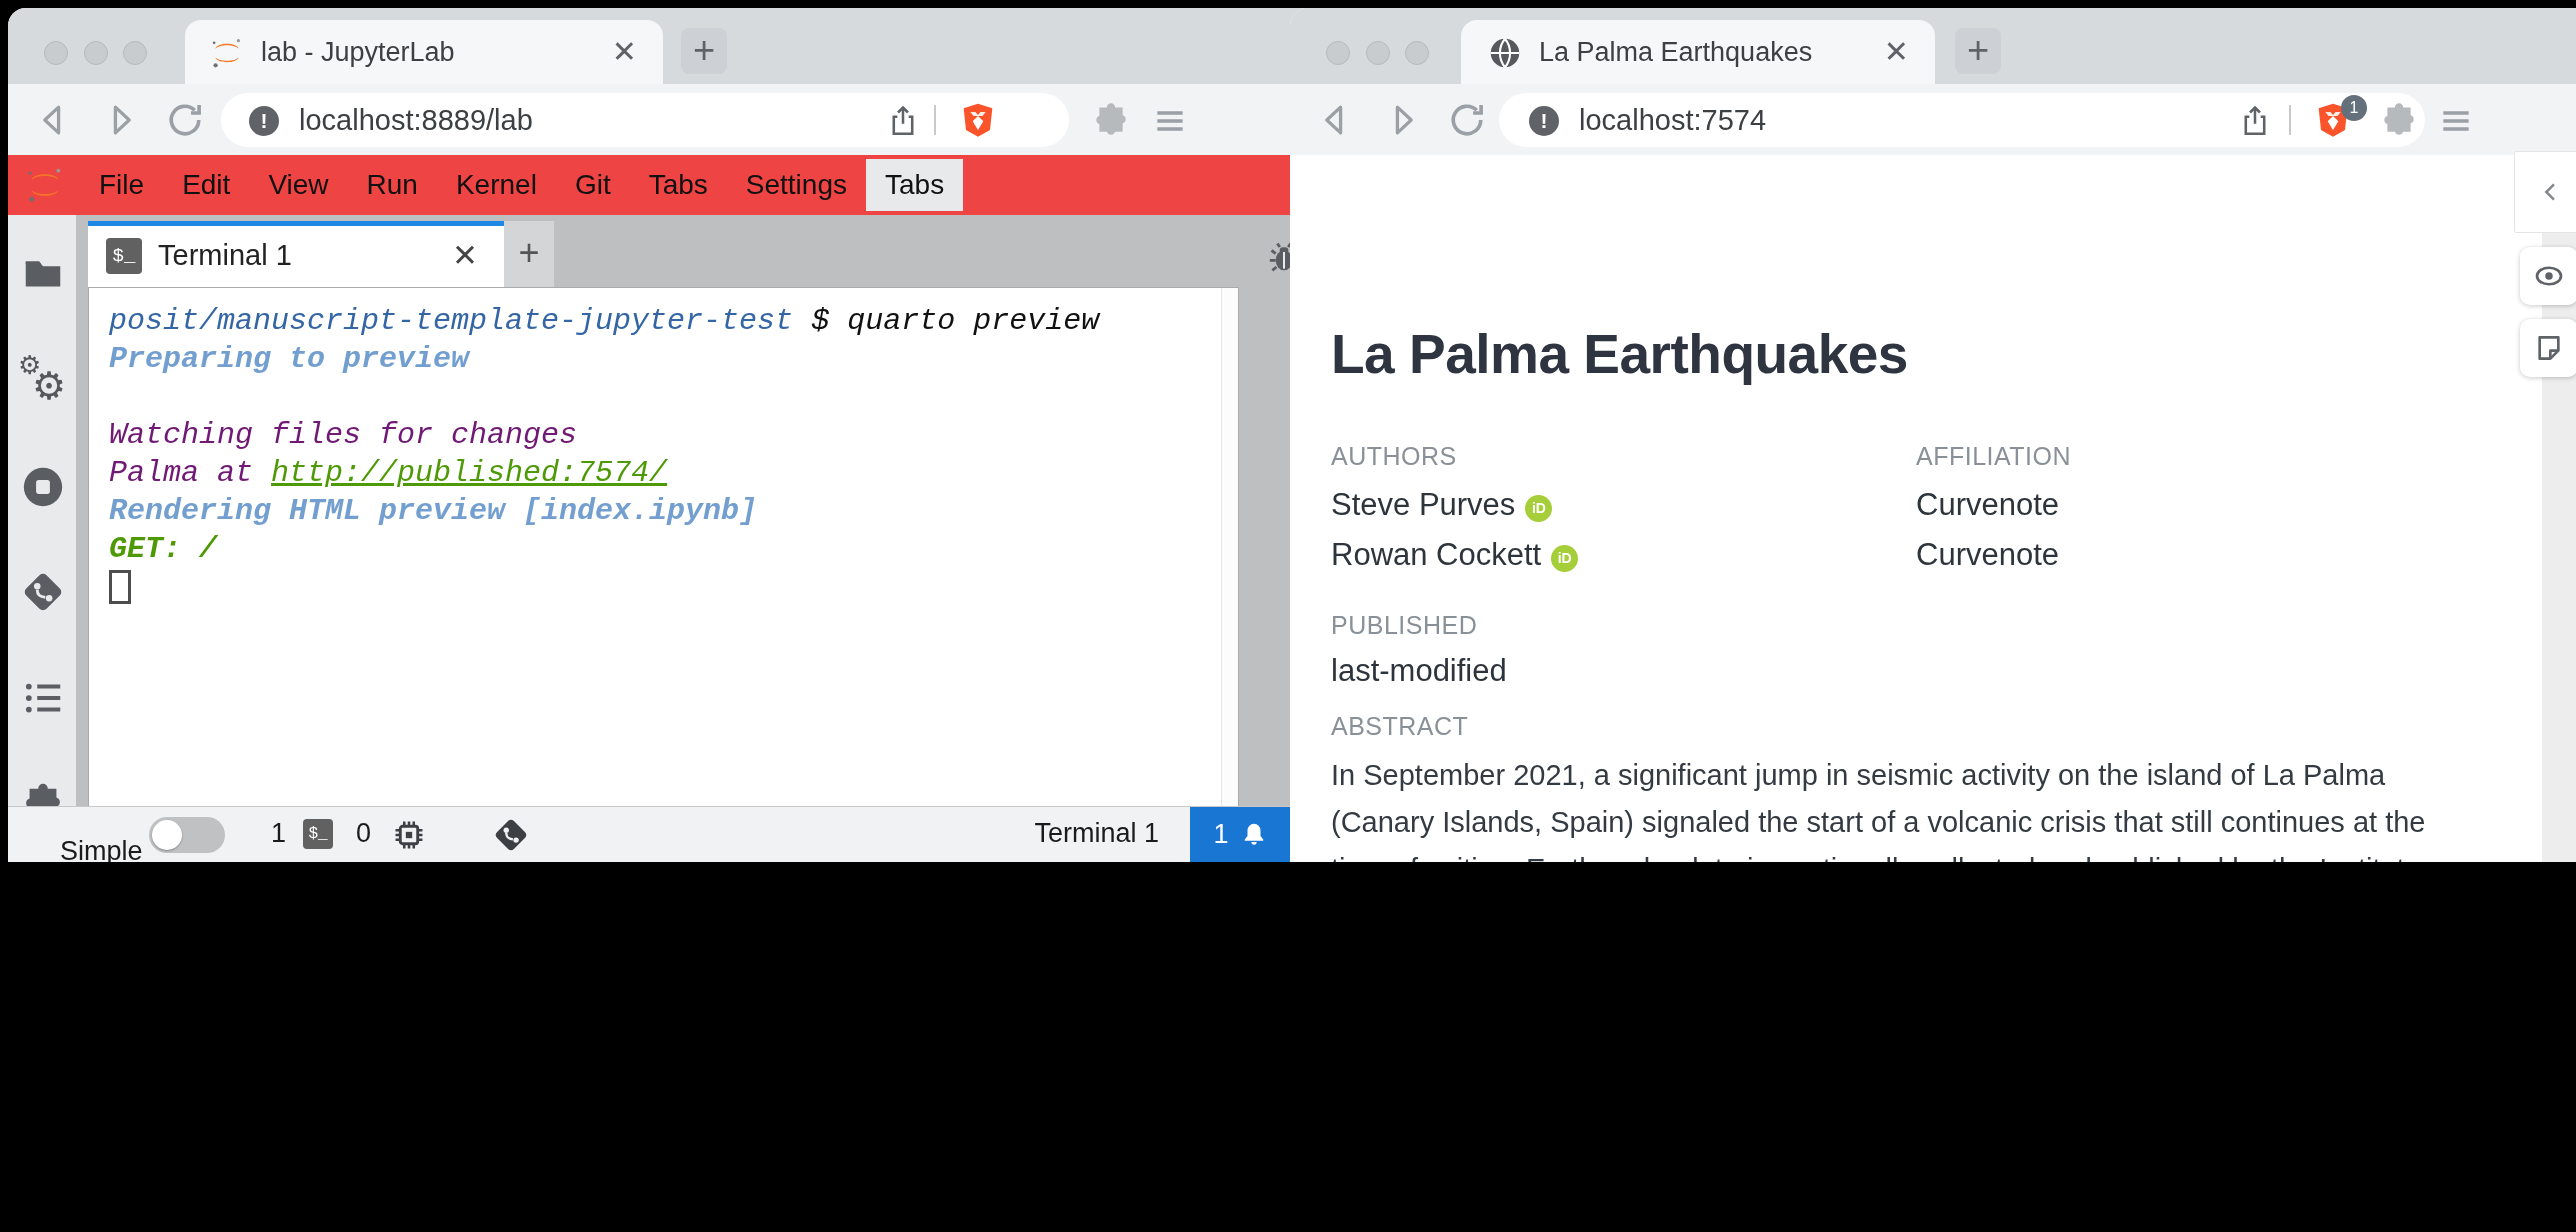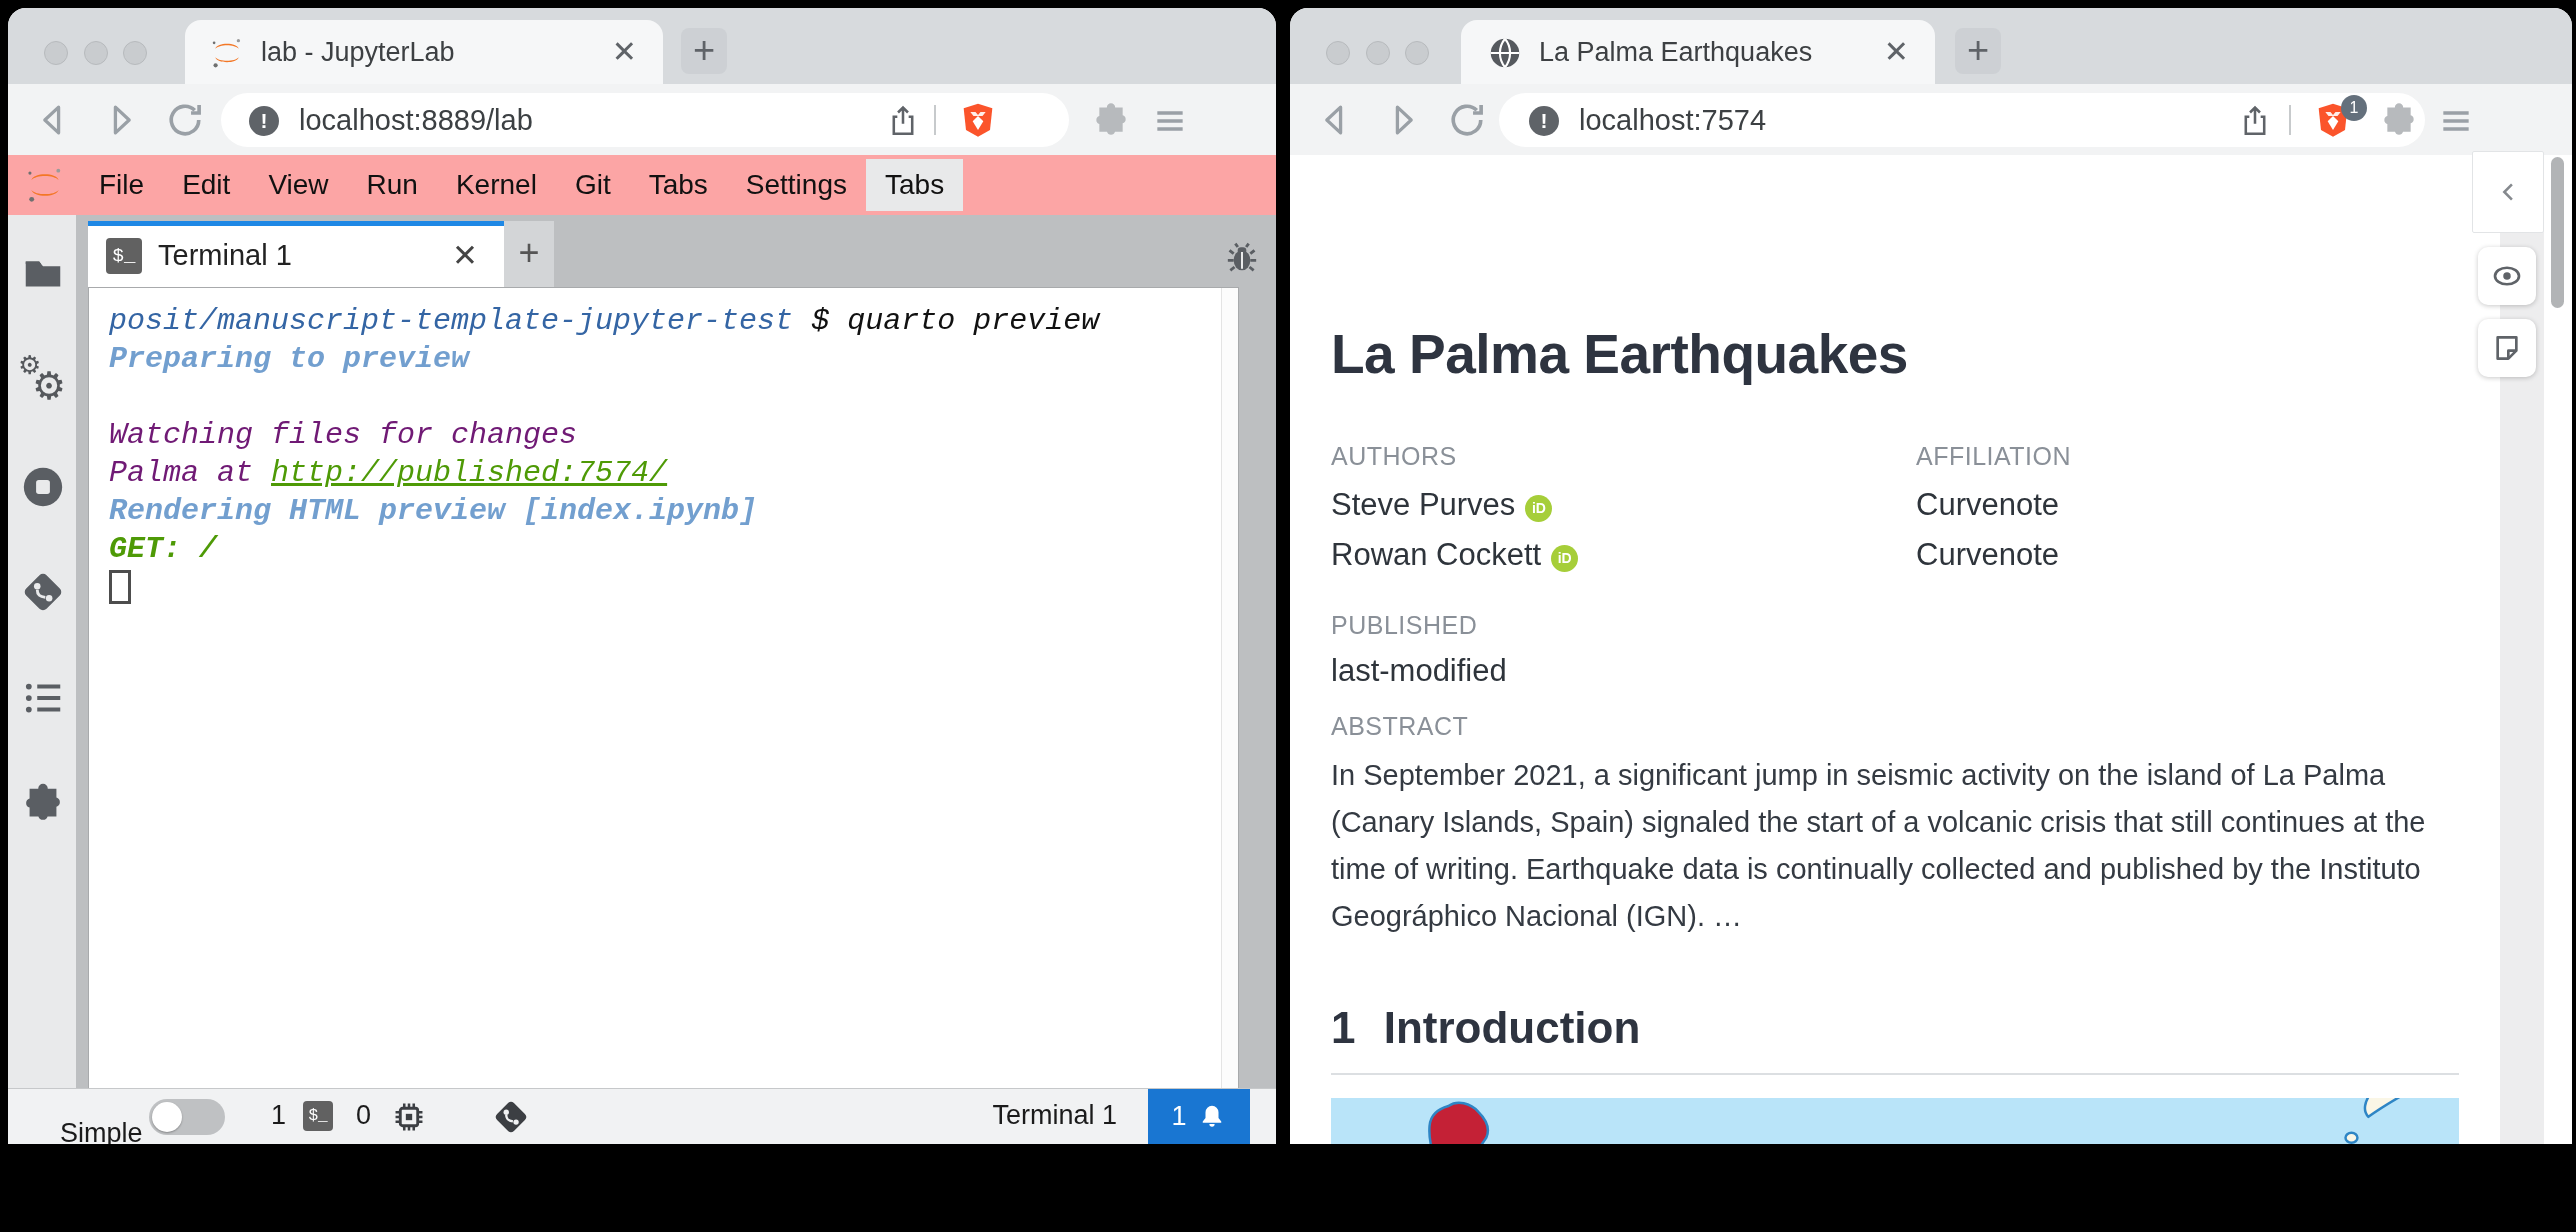--- a/index.html
+++ b/index.html
@@ -1,38 +1,38 @@
 <!DOCTYPE html>
 <html><head>
 <meta charset="utf-8">
 <style>
   html,body{margin:0;padding:0;background:#000;}
   body{width:2576px;height:1232px;overflow:hidden;position:relative;
        font-family:"Liberation Sans",sans-serif;-webkit-font-smoothing:antialiased;}
   .abs{position:absolute;}
-  .win{position:absolute;top:8px;height:1136px;background:#fff;border-radius:18px 18px 0 0;overflow:hidden;}
+  .win{position:absolute;top:8px;height:854px;background:#fff;border-radius:18px 18px 0 0;overflow:hidden;padding-left:42px;}
   #win-left{left:8px;width:1268px;}
   #win-right{left:1290px;width:1282px;}
   
   .tabstrip{position:absolute;top:0;left:0;right:0;height:76px;background:#d7dadd;}
   .tl{position:absolute;top:33px;width:24px;height:24px;border-radius:50%;background:#c9cccf;border:1px solid #b7babd;box-sizing:border-box;}
   .tab{position:absolute;top:12px;height:64px;background:#f6f7f8;border-radius:16px 16px 0 0;}
   .tab-title{position:absolute;top:17px;font-size:27px;color:#3d4043;white-space:nowrap;}
   .tab-close{position:absolute;top:14px;font-size:30px;color:#5f6368;}
   .newtab{position:absolute;top:20px;width:46px;height:46px;border-radius:8px;background:#cdd0d4;color:#5f6368;
           font-size:38px;line-height:44px;text-align:center;}
   .toolbar{position:absolute;top:76px;left:0;right:0;height:72px;background:#f2f3f4;}
   .navbtn{position:absolute;top:14px;width:44px;height:44px;}
   .pill{position:absolute;top:9px;height:54px;background:#fff;border-radius:27px;}
   .infoicon{position:absolute;top:13px;width:30px;height:30px;border-radius:50%;background:#5f6368;color:#fff;
             font-size:21px;font-weight:bold;text-align:center;line-height:30px;}
   .url{position:absolute;top:11px;font-size:29px;color:#3c4043;white-space:nowrap;}
   .vdiv{position:absolute;top:12px;width:2px;height:30px;background:#c7cacc;}
   
-  .menubar{position:absolute;top:147px;left:0;right:0;height:60px;background:#fca5a5;display:flex;align-items:center;}
+  .menubar{position:absolute;top:147px;left:0;right:0;height:60px;background:#ef4444;display:flex;align-items:center;}
   .menu-item{font-size:28px;color:#111;padding:10px 19px;}
   .menu-item.active{background:#e8e9ea;}
   .workspace{position:absolute;top:207px;left:0;right:0;height:957px;background:#bdbfc1;}
   .sidebar{position:absolute;top:0;left:0;width:68px;height:100%;background:#e9eaeb;}
   .side-ic{position:absolute;left:12px;width:46px;height:46px;}
   .jtab{position:absolute;left:80px;top:6px;width:416px;height:66px;background:#fff;border-top:5px solid #1e88e5;box-sizing:border-box;}
   .jtab-plus{position:absolute;left:496px;top:6px;width:50px;height:66px;background:#d3d5d7;color:#555;
              font-size:36px;text-align:center;line-height:64px;}
   .termicon{background:#616161;color:#fff;border-radius:4px;font-family:"Liberation Mono",monospace;
             text-align:center;}

